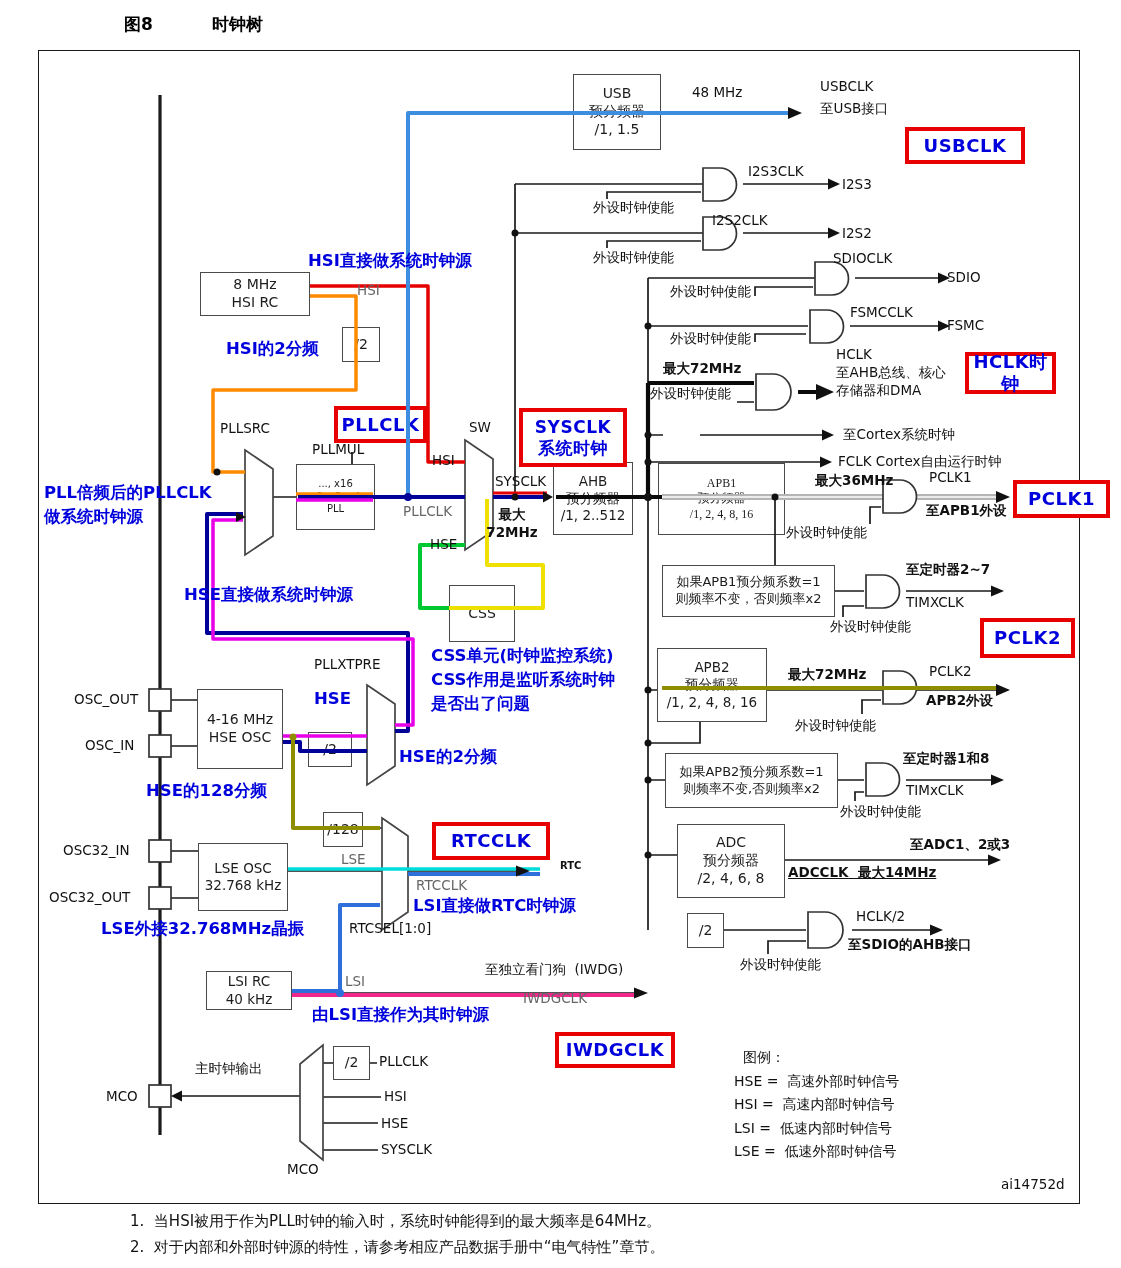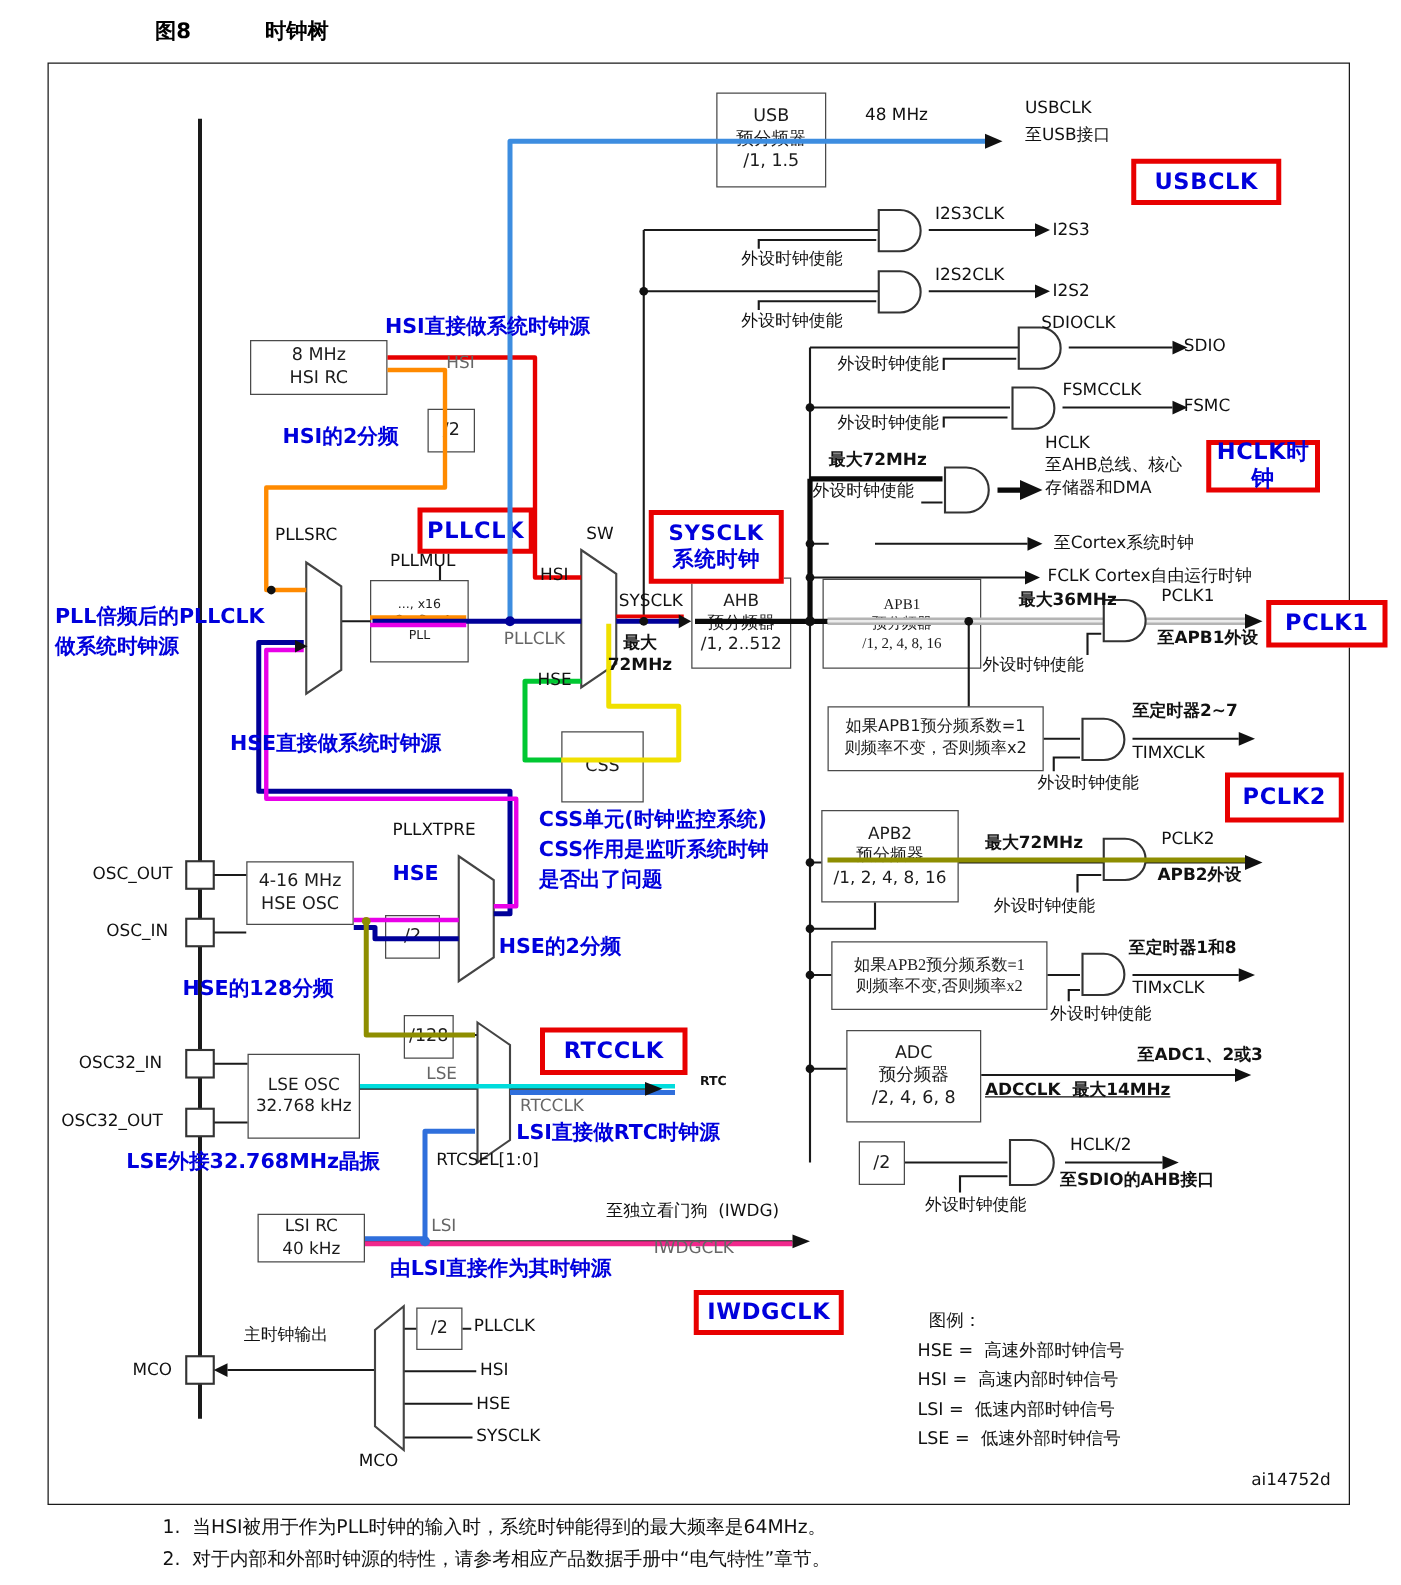--- a/index.html
+++ b/index.html
@@ -62,28 +62,28 @@
 预分频器
 /1, 2..512</div>
       <div class="cbox" style="left: 658px; top: 463px; width: 127px; height: 72px; font-size: 12px; font-family: Liberation Serif, serif;">APB1
 预分频器
 /1, 2, 4, 8, 16</div>
       <div class="cbox b" style="left: 662px; top: 565px; width: 173px; height: 52px; font-size: 13px;">如果APB1预分频系数=1
 则频率不变，否则频率x2</div>
       <div class="cbox" style="left: 657px; top: 648px; width: 110px; height: 74px; font-size: 13.5px;">APB2
 预分频器
 /1, 2, 4, 8, 16</div>
-      <div class="cbox b" style="left: 665px; top: 753px; width: 173px; height: 55px; font-size: 13px; font-family: Liberation Serif, serif;">如果APB2预分频系数=1
+      <div class="cbox b" style="left: 665px; top: 753px; width: 173px; height: 55px; font-size: 13px;">如果APB2预分频系数=1
 则频率不变,否则频率x2</div>
       <div class="cbox" style="left: 677px; top: 824px; width: 108px; height: 74px;">ADC
 预分频器
 /2, 4, 6, 8</div>
       <div class="cbox" style="left: 687px; top: 913px; width: 37px; height: 35px;">/2</div>
       <div class="cbox" style="left: 449px; top: 585px; width: 66px; height: 57px;">CSS</div>
-      <div class="cbox" style="left: 197px; top: 689px; width: 86px; height: 51px;">4-16 MHz
+      <div class="cbox" style="left: 197px; top: 689px; width: 86px; height: 80px;">4-16 MHz
 HSE OSC</div>
       <div class="cbox" style="left: 308px; top: 732px; width: 44px; height: 35px;">/2</div>
       <div class="cbox" style="left: 323px; top: 812px; width: 40px; height: 35px;">/128</div>
       <div class="cbox" style="left: 198px; top: 843px; width: 90px; height: 68px; font-size: 13.5px;">LSE OSC
 32.768 kHz</div>
       <div class="cbox" style="left: 206px; top: 971px; width: 86px; height: 39px; font-size: 13.5px;">LSI RC
 40 kHz</div>
       <div class="cbox" style="left: 333px; top: 1046px; width: 37px; height: 34px;">/2</div>
     </div>
   <div id="callouts">
@@ -212,21 +212,21 @@
     </g>
   </svg>
 
   <div id="labels">
       <div class="lbl" style="left: 692px; top: 84px;">48 MHz</div>
       <div class="lbl" style="left: 820px; top: 76px; line-height: 1.6;">USBCLK
 至USB接口</div>
       <div class="lbl" style="left: 748px; top: 163px;">I2S3CLK</div>
       <div class="lbl" style="left: 842px; top: 176px;">I2S3</div>
       <div class="lbl" style="left: 593px; top: 199px;">外设时钟使能</div>
-      <div class="lbl" style="left: 748px; top: 212px; text-align: right;">I2S2CLK</div>
+      <div class="lbl" style="left: 712px; top: 212px; text-align: right;">I2S2CLK</div>
       <div class="lbl" style="left: 842px; top: 225px;">I2S2</div>
       <div class="lbl" style="left: 593px; top: 249px;">外设时钟使能</div>
       <div class="lbl" style="left: 833px; top: 250px;">SDIOCLK</div>
       <div class="lbl" style="left: 947px; top: 269px;">SDIO</div>
       <div class="lbl" style="left: 670px; top: 283px;">外设时钟使能</div>
       <div class="lbl" style="left: 850px; top: 304px;">FSMCCLK</div>
       <div class="lbl" style="left: 947px; top: 317px;">FSMC</div>
       <div class="lbl" style="left: 670px; top: 330px;">外设时钟使能</div>
       <div class="lbl b" style="left: 663px; top: 360px;">最大72MHz</div>
       <div class="lbl" style="left: 836px; top: 345px; line-height: 1.35;">HCLK

